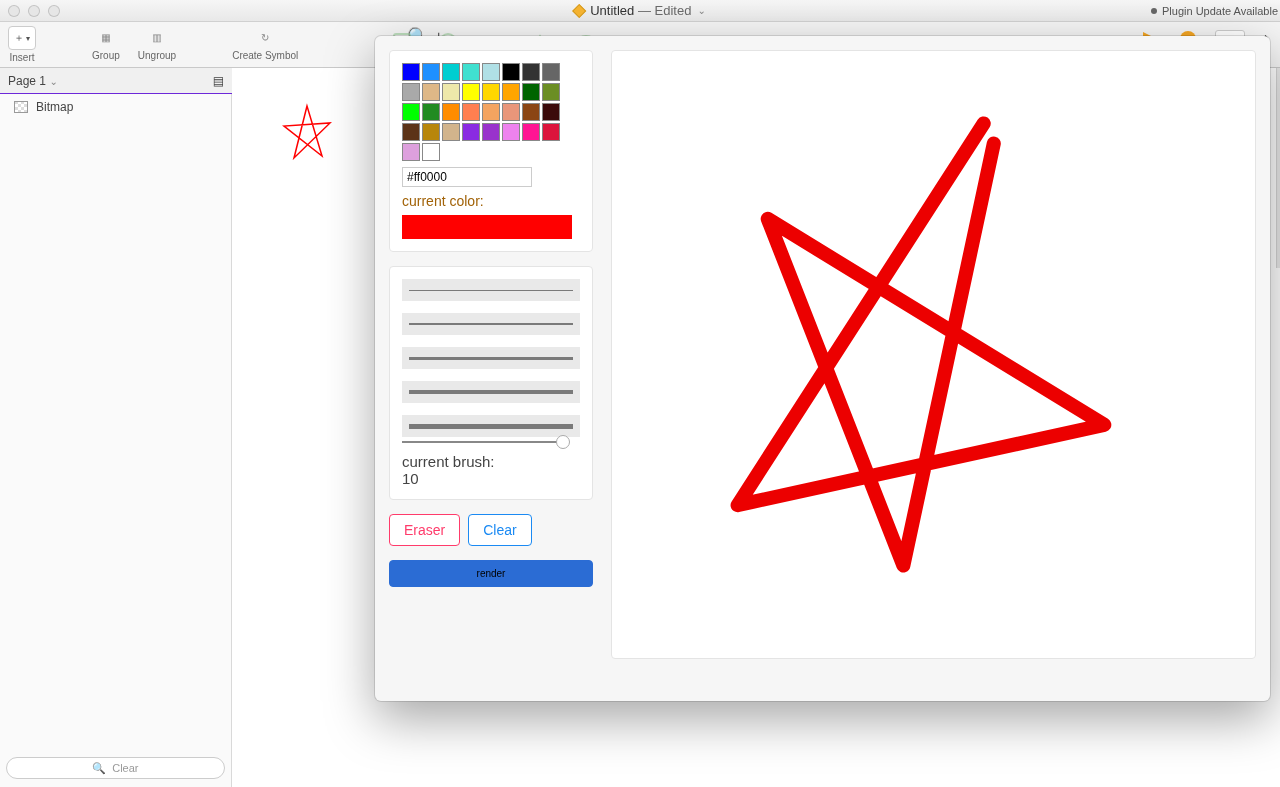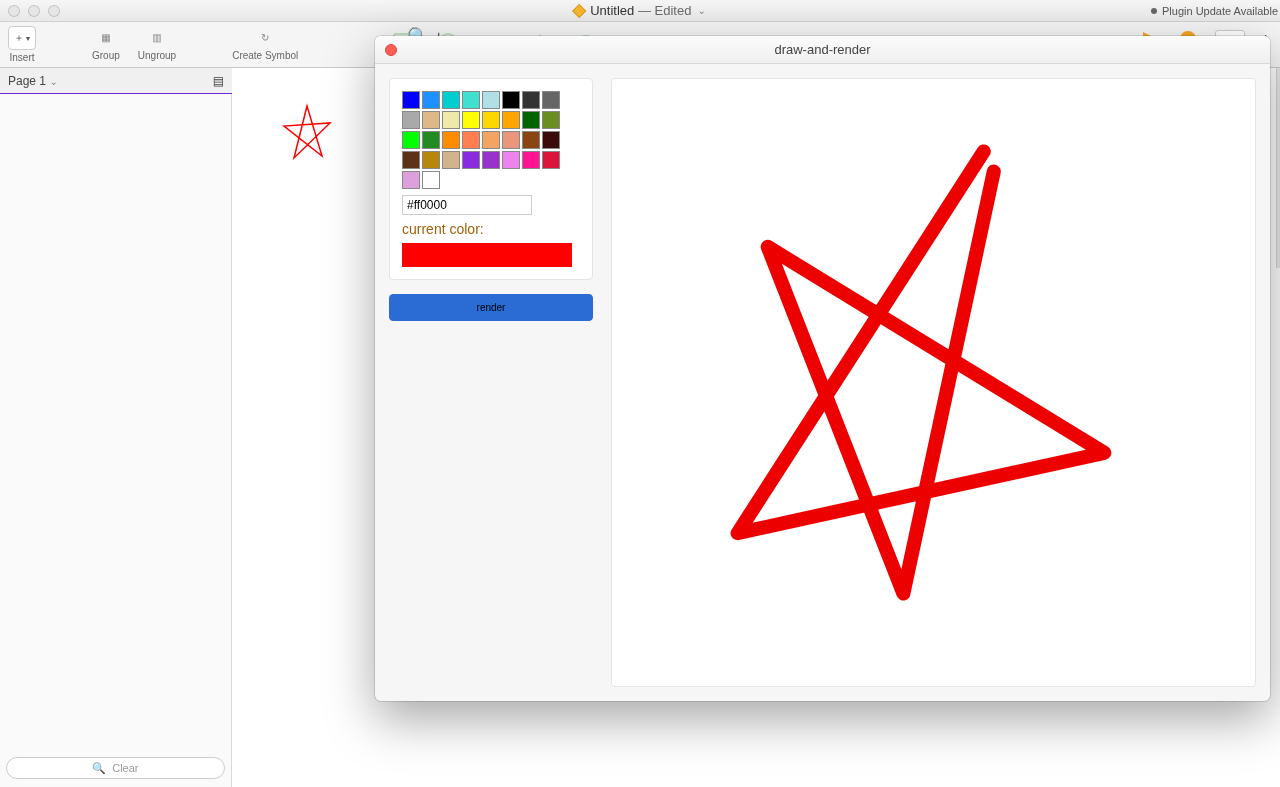--- a/index.html
+++ b/index.html
@@ -148,38 +148,40 @@
     <span class="arrow-up">↑</span>
   </div>
 </div>
 
 <div class="pagestrip">
   <span><span>Page 1</span> <span class="chev">⌄</span></span>
   <span>▤</span>
 </div>
 
 <div class="sidebar">
+  <div id="layers-container">
+      <div class="layer-row">
+        <span class="layer-ico"></span>
+        <span>Bitmap</span>
+      </div>
+    </div>
   <div class="filterbar">
     <span>🔍</span>
     <span>Clear</span>
   </div>
 </div>
 
 <div class="canvas">
   <svg class="star-small" width="70" height="70">
     <path d="M35 8 L22 60 L58 25 L12 28 L50 58 Z" fill="none" stroke="#ff0000" stroke-width="1.5"></path>
   </svg>
 </div>
 <div class="right-strip"></div>
 
 <div class="plugin">
-  <div class="plugin-tb">
-    <div class="plugin-close"></div>
-    <span>draw-and-render</span>
-  </div>
   <div class="plugin-body">
     <div class="leftcol">
 
       <div class="panel">
         <div class="swatches" id="swatches">
             <div class="sw" style="background: rgb(0, 0, 255);"></div>
             <div class="sw" style="background: rgb(30, 144, 255);"></div>
             <div class="sw" style="background: rgb(0, 206, 209);"></div>
             <div class="sw" style="background: rgb(64, 224, 208);"></div>
             <div class="sw" style="background: rgb(176, 224, 230);"></div>
@@ -211,21 +213,50 @@
             <div class="sw" style="background: rgb(255, 20, 147);"></div>
             <div class="sw" style="background: rgb(220, 20, 60);"></div>
             <div class="sw" style="background: rgb(221, 160, 221);"></div>
             <div class="sw" style="background: rgb(255, 255, 255); border-color: rgb(136, 136, 136);"></div>
           </div>
         <input class="hexbox" value="#ff0000" style="">
         <div class="cc-label">current color:</div>
         <div class="cc-swatch" style="background: rgb(255, 0, 0);"></div>
       </div>
 
-
+      <div class="panel">
+        <div class="brushes" id="brushes">
+            <div class="brush-row">
+              <div class="brush-line" style="height: 1px;"></div>
+            </div>
+            <div class="brush-row">
+              <div class="brush-line" style="height: 2px;"></div>
+            </div>
+            <div class="brush-row">
+              <div class="brush-line" style="height: 3px;"></div>
+            </div>
+            <div class="brush-row">
+              <div class="brush-line" style="height: 4px;"></div>
+            </div>
+            <div class="brush-row">
+              <div class="brush-line" style="height: 5px;"></div>
+            </div>
+          </div>
+        <div class="slider">
+          <div class="slider-track"></div>
+            <div class="slider-thumb"></div>
+        </div>
+        <div class="cb-label">current brush:</div>
+        <div class="cb-val">10</div>
+      </div>
+
+      <div class="btnrow">
+        <button class="btn eraser">Eraser</button>
+        <button class="btn clear">Clear</button>
+      </div>
       <button class="btn render">render</button>
     </div>
 
     <div class="canvas-panel">
       <svg width="100%" height="100%" viewBox="0 0 640 600">
         <path d="M370 70 L125 450 L490 370 L155 165 L290 510 L380 90" fill="none" stroke="#ec0000" stroke-width="14" stroke-linecap="round" stroke-linejoin="round"></path>
       </svg>
     </div>
   </div>
 </div>

